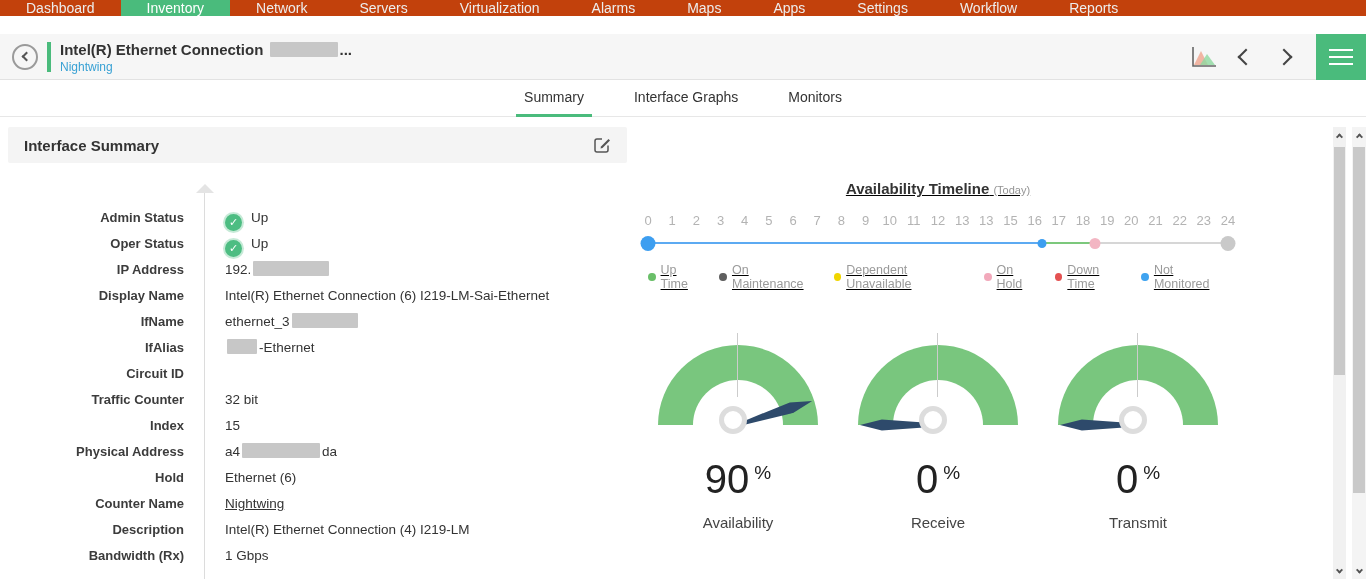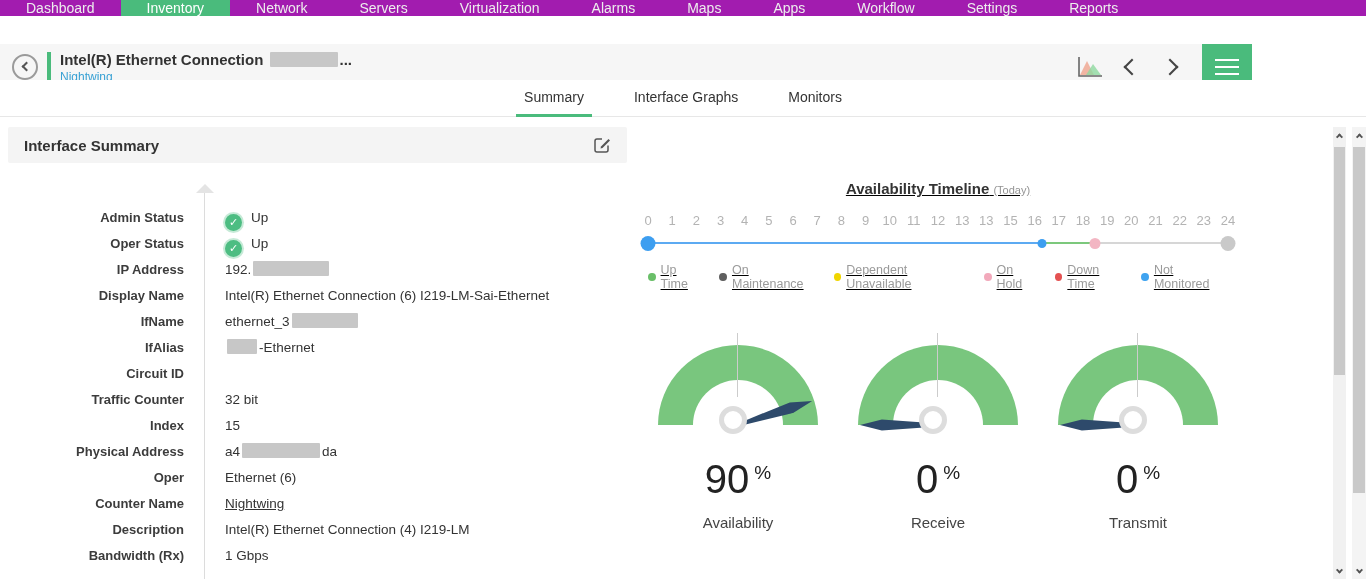--- a/index.html
+++ b/index.html
@@ -1,25 +1,25 @@
 <!DOCTYPE html>
 <html><head>
 <meta charset="utf-8">
 <style>
   * { margin:0; padding:0; box-sizing:border-box; }
   html,body { font-family:"Liberation Sans", sans-serif; background:#fff; }
   .page { position:relative; width:1366px; height:579px; overflow:hidden; background:#fff; }
 
   
-  .topnav { position:absolute; left:0; top:0; width:1366px; height:16px; background:#a21caf; display:flex; align-items:stretch; }
+  .topnav { position:absolute; left:0; top:0; width:1366px; height:16px; background:#c2410c; display:flex; align-items:stretch; }
   .nav-item { display:flex; align-items:center; padding:0 26px; color:#ededed; font-size:14px; cursor:pointer; }
   .nav-item.active { background:#4abb7c; color:#fff;text-align:right; }
 
   
-  .titlebar { position:absolute; left:0; top:44px; width:1252px; height:46px; background:#f6f6f6; border-bottom:1px solid #e2e2e2; }
+  .titlebar { position:absolute; left:0; top:34px; width:1366px; height:46px; background:#f6f6f6; border-bottom:1px solid #e2e2e2; }
   .back-btn { position:absolute; left:12px; top:10px; width:26px; height:26px; border:2px solid #9a9a9a; border-radius:50%; cursor:pointer; }
   .back-btn .chev { position:absolute; left:9px; top:7px; width:7px; height:7px; border-left:2px solid #555; border-bottom:2px solid #555; transform:rotate(45deg); }
   .accent-bar { position:absolute; left:47px; top:8px; width:4px; height:30px; background:#4abb7c; }
   .dev-title { position:absolute; left:60px; top:7px; font-size:15px; font-weight:700; color:#333; white-space:nowrap; }
   .dev-sub { position:absolute; left:60px; top:26px; font-size:12px; color:#38a1d4; }
   .redact { display:inline-block; height:15px; background:#c7c7c7; vertical-align:-2px; margin:0 2px; border-radius:1px; }
   .w68{width:68px;} .w72{width:76px;} .w66{width:66px;} .w30{width:30px;} .w78{width:78px;}
   .hdr-icons { position:absolute; right:0; top:0; height:46px; display:flex; align-items:center; }
   .chart-icon { width:28px; height:24px; margin-right:22px; cursor:pointer; }
   .hdr-chev { width:12px; height:12px; border-left:2px solid #444; border-bottom:2px solid #444; cursor:pointer; }
@@ -97,22 +97,22 @@
 
   <nav class="topnav">
     <div class="nav-item">Dashboard</div>
     <div class="nav-item active">Inventory</div>
     <div class="nav-item">Network</div>
     <div class="nav-item">Servers</div>
     <div class="nav-item">Virtualization</div>
     <div class="nav-item">Alarms</div>
     <div class="nav-item">Maps</div>
     <div class="nav-item">Apps</div>
+    <div class="nav-item">Settings</div>
     <div class="nav-item">Workflow</div>
-    <div class="nav-item">Settings</div>
     <div class="nav-item">Reports</div>
   </nav>
 
   <div class="titlebar">
     <div class="back-btn">
         <span class="chev"></span>
       </div>
     <div class="accent-bar"></div>
     <div class="dev-title"><span>Intel(R) Ethernet Connection</span> <span class="redact w68"></span><span>...</span></div>
     <div class="dev-sub">Nightwing</div>
@@ -183,21 +183,21 @@
       </div>
       <div class="frow">
         <div class="flabel">Index</div>
         <div class="fvalue">15</div>
       </div>
       <div class="frow">
         <div class="flabel">Physical Address</div>
         <div class="fvalue"><span>a4</span><span class="redact w78"></span><span>da</span></div>
       </div>
       <div class="frow">
-        <div class="flabel">Oper</div>
+        <div class="flabel">Hold</div>
         <div class="fvalue">Ethernet (6)</div>
       </div>
       <div class="frow">
         <div class="flabel">Counter Name</div>
         <div class="fvalue"><a class="plink">Nightwing</a></div>
       </div>
       <div class="frow">
         <div class="flabel">Description</div>
         <div class="fvalue">Intel(R) Ethernet Connection (4) I219-LM</div>
       </div>

